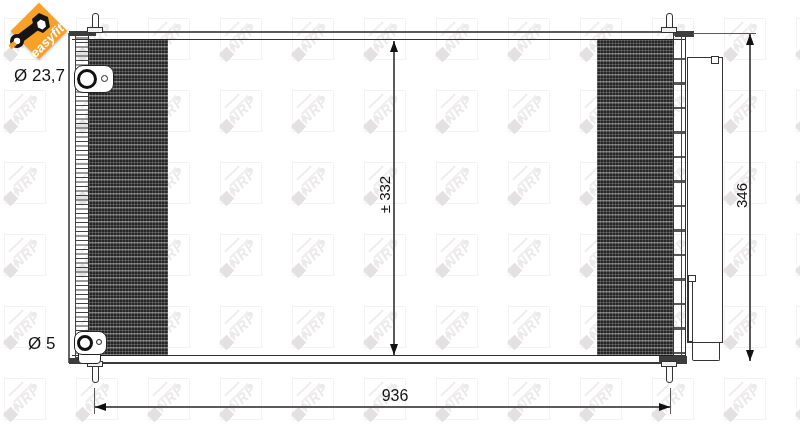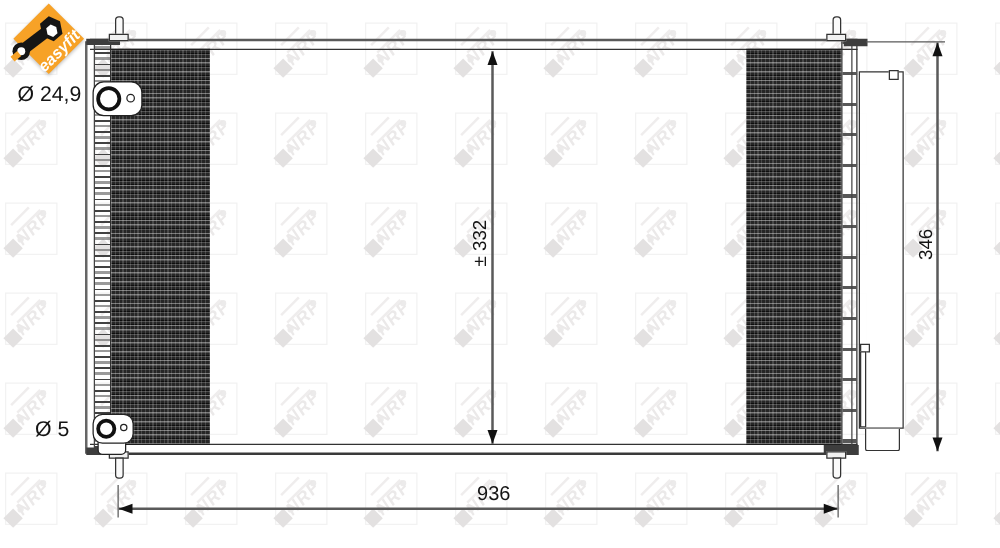--- a/index.html
+++ b/index.html
@@ -666,21 +666,21 @@
   <div class="abs arr arr-down" style="left:746px;top:350px;"></div>
   <div class="abs lbl rot" style="left:712px;top:187px;width:58px;text-align:center;font-size:15px;">346</div>
 
   <div class="abs dimline" style="left:94px;top:388px;width:1.2px;height:26px;"></div>
   <div class="abs dimline" style="left:669.5px;top:388px;width:1.2px;height:26px;"></div>
   <div class="abs dimline" style="left:95px;top:406px;width:575px;height:1.5px;"></div>
   <div class="abs arr arr-left" style="left:95px;top:403px;"></div>
   <div class="abs arr arr-right" style="left:659px;top:403px;"></div>
   <div class="abs lbl" style="left:355px;top:387px;width:80px;text-align:center;font-size:16px;">936</div>
 
-  <div class="abs lbl" style="left:14px;top:66px;width:62px;font-size:17px;">Ø 24,9</div>
+  <div class="abs lbl" style="left:14px;top:66px;width:62px;font-size:17px;">Ø 23,7</div>
   <div class="abs lbl" style="left:28px;top:334px;width:52px;font-size:17px;">Ø 5</div>
 
   <div class="abs badge-diamond" style="background:#F7A227;"></div>
   <svg class="abs badge-svg" viewBox="0 0 62 62">
     <line x1="12" y1="40" x2="33" y2="24" stroke="#151515" stroke-width="9"></line>
     <circle cx="11" cy="41" r="7" fill="#151515"></circle>
     <circle cx="11" cy="41" r="3.2" fill="#ffffff"></circle>
     <rect x="3" y="43" width="7" height="5" fill="#F7A227" transform="rotate(-40 6 45)"></rect>
     <polygon points="33,13 42,17 44,27 37,33 28,29 26,19" fill="#151515"></polygon>
     <polygon points="34.5,19.5 39,21.5 40,26.5 36.5,29.5 32,27.5 31,22.5" fill="#ffffff"></polygon>

